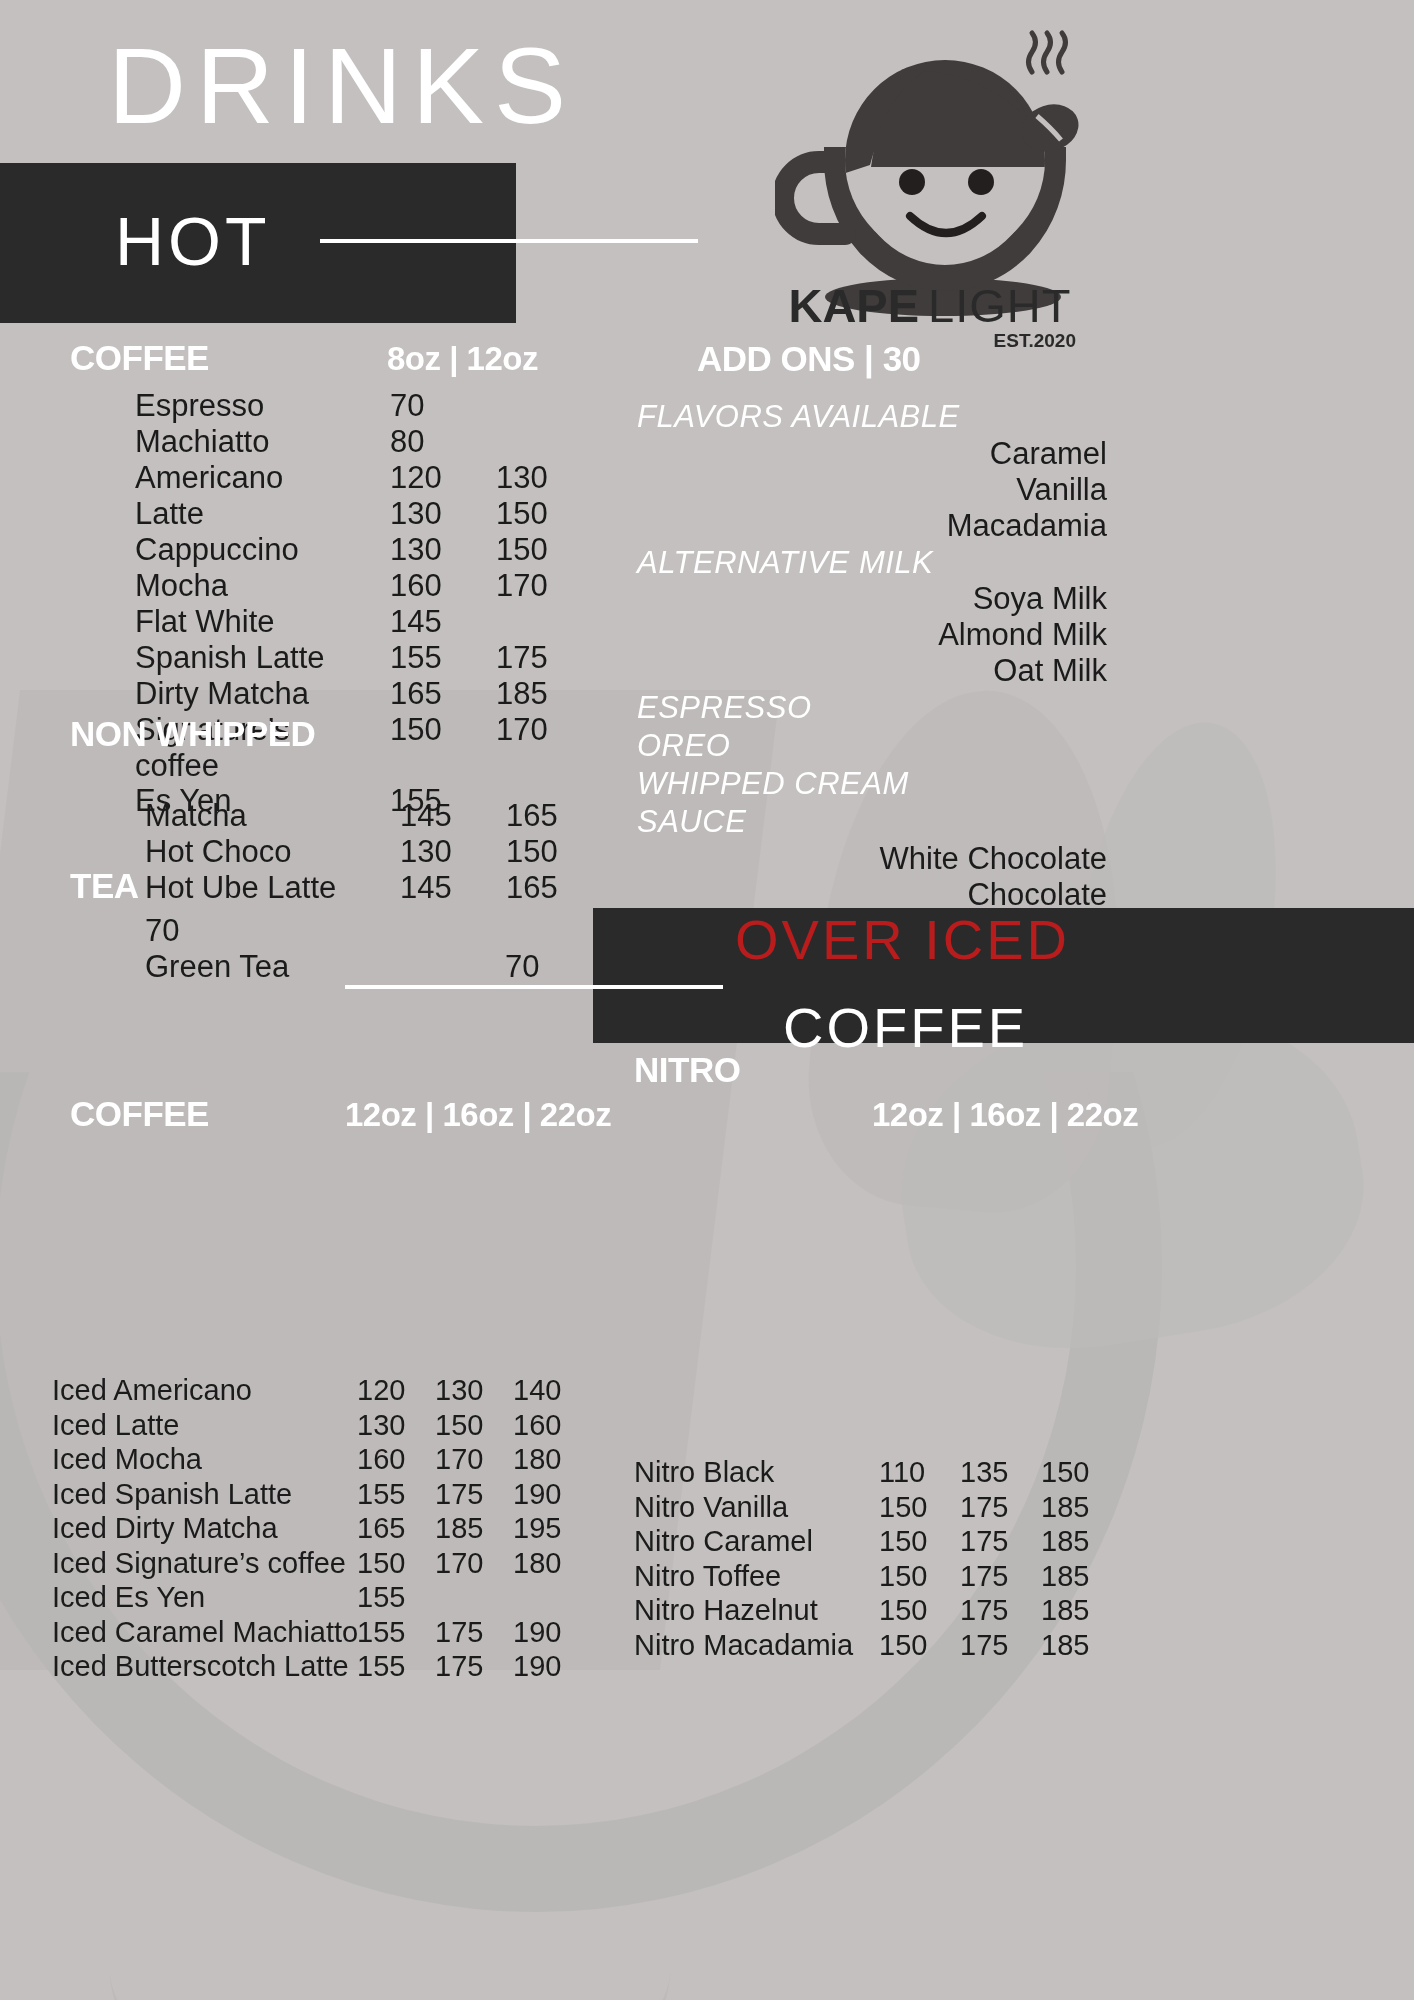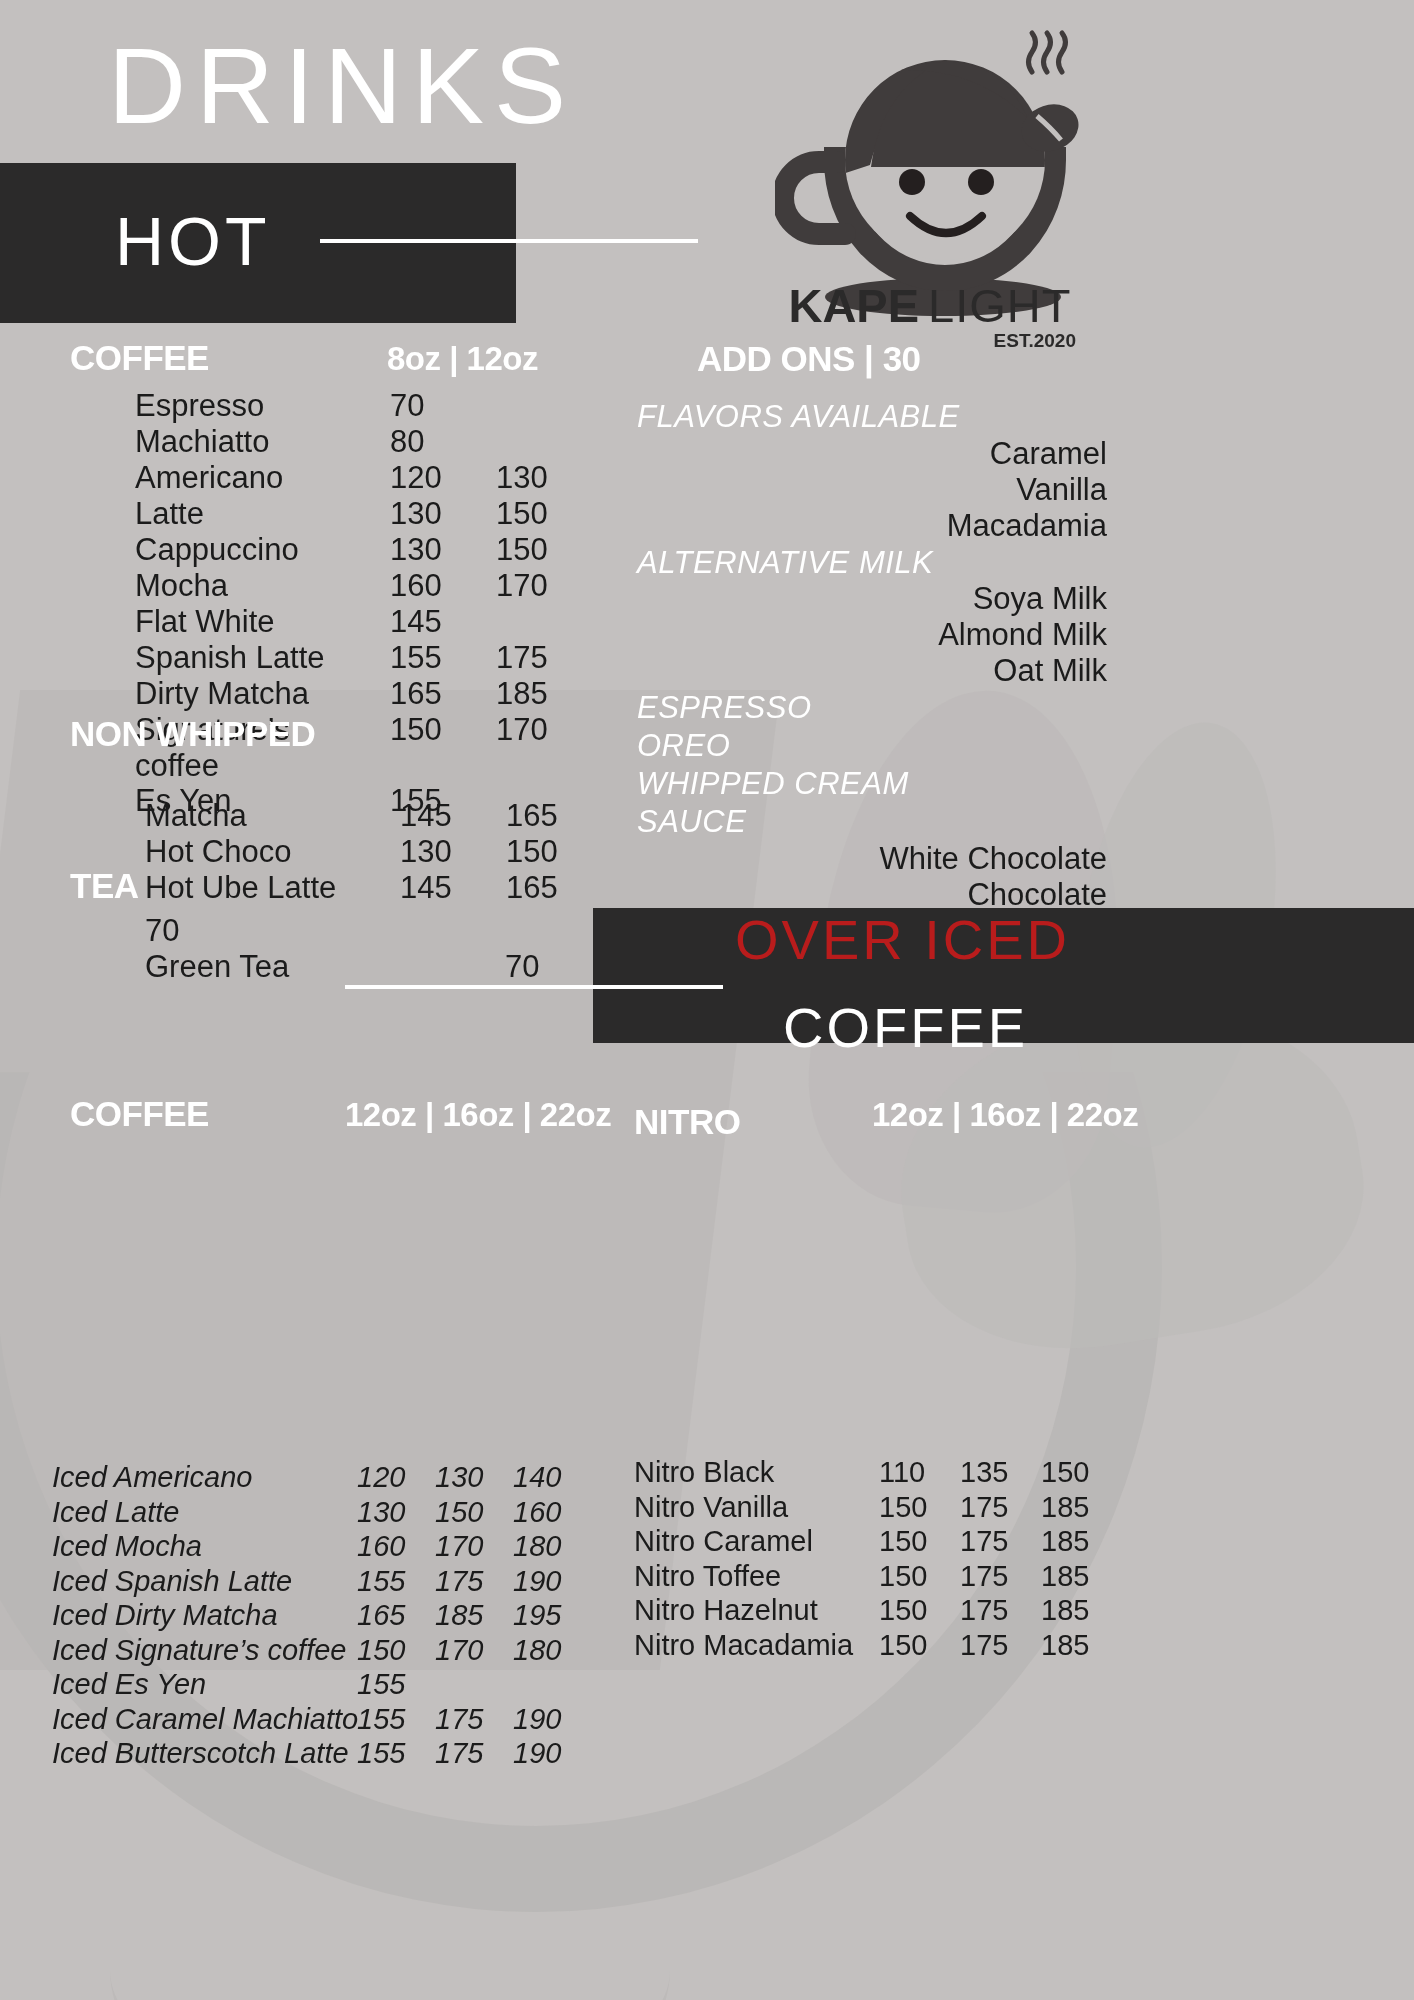--- a/index.html
+++ b/index.html
@@ -117,21 +117,21 @@
   .iced-rule{
     position:absolute;left:345px;top:985px;width:378px;height:4px;background:#ffffff;
   }
 
   
   .btm-list{position:absolute;}
   .btm-list .row{line-height:1.19;}
   .btm-list .nm{font-size:29px;}
   .btm-list .pr{font-size:29px;}
 
-  .ic-list{left:52px;top:1460px;font-style:italic;}
+  .ic-list{left:52px;top:1373px;}
   .ic-list .nm{width:305px;}
   .ic-list .pr{width:78px;}
 
   .ni-list{left:634px;top:1455px;}
   .ni-list .nm{width:245px;}
   .ni-list .pr{width:81px;}
 </style>
 </head>
 <body>
 
@@ -355,21 +355,21 @@
         <span class="pr">190</span>
       </div>
       <div class="row">
         <span class="nm">Iced Butterscotch Latte</span>
         <span class="pr">155</span>
         <span class="pr">175</span>
         <span class="pr">190</span>
       </div>
     </div>
 
-  <div class="sec-head" style="left:634px;top:1104px;">NITRO</div>
+  <div class="sec-head" style="left:634px;top:1052px;">NITRO</div>
   <div class="sizes" style="left:872px;top:1098px;">12oz | 16oz | 22oz</div>
   <div class="list btm-list ni-list" id="nitro-list">
       <div class="row">
         <span class="nm">Nitro Black</span>
         <span class="pr">110</span>
         <span class="pr">135</span>
         <span class="pr">150</span>
       </div>
       <div class="row">
         <span class="nm">Nitro Vanilla</span>

